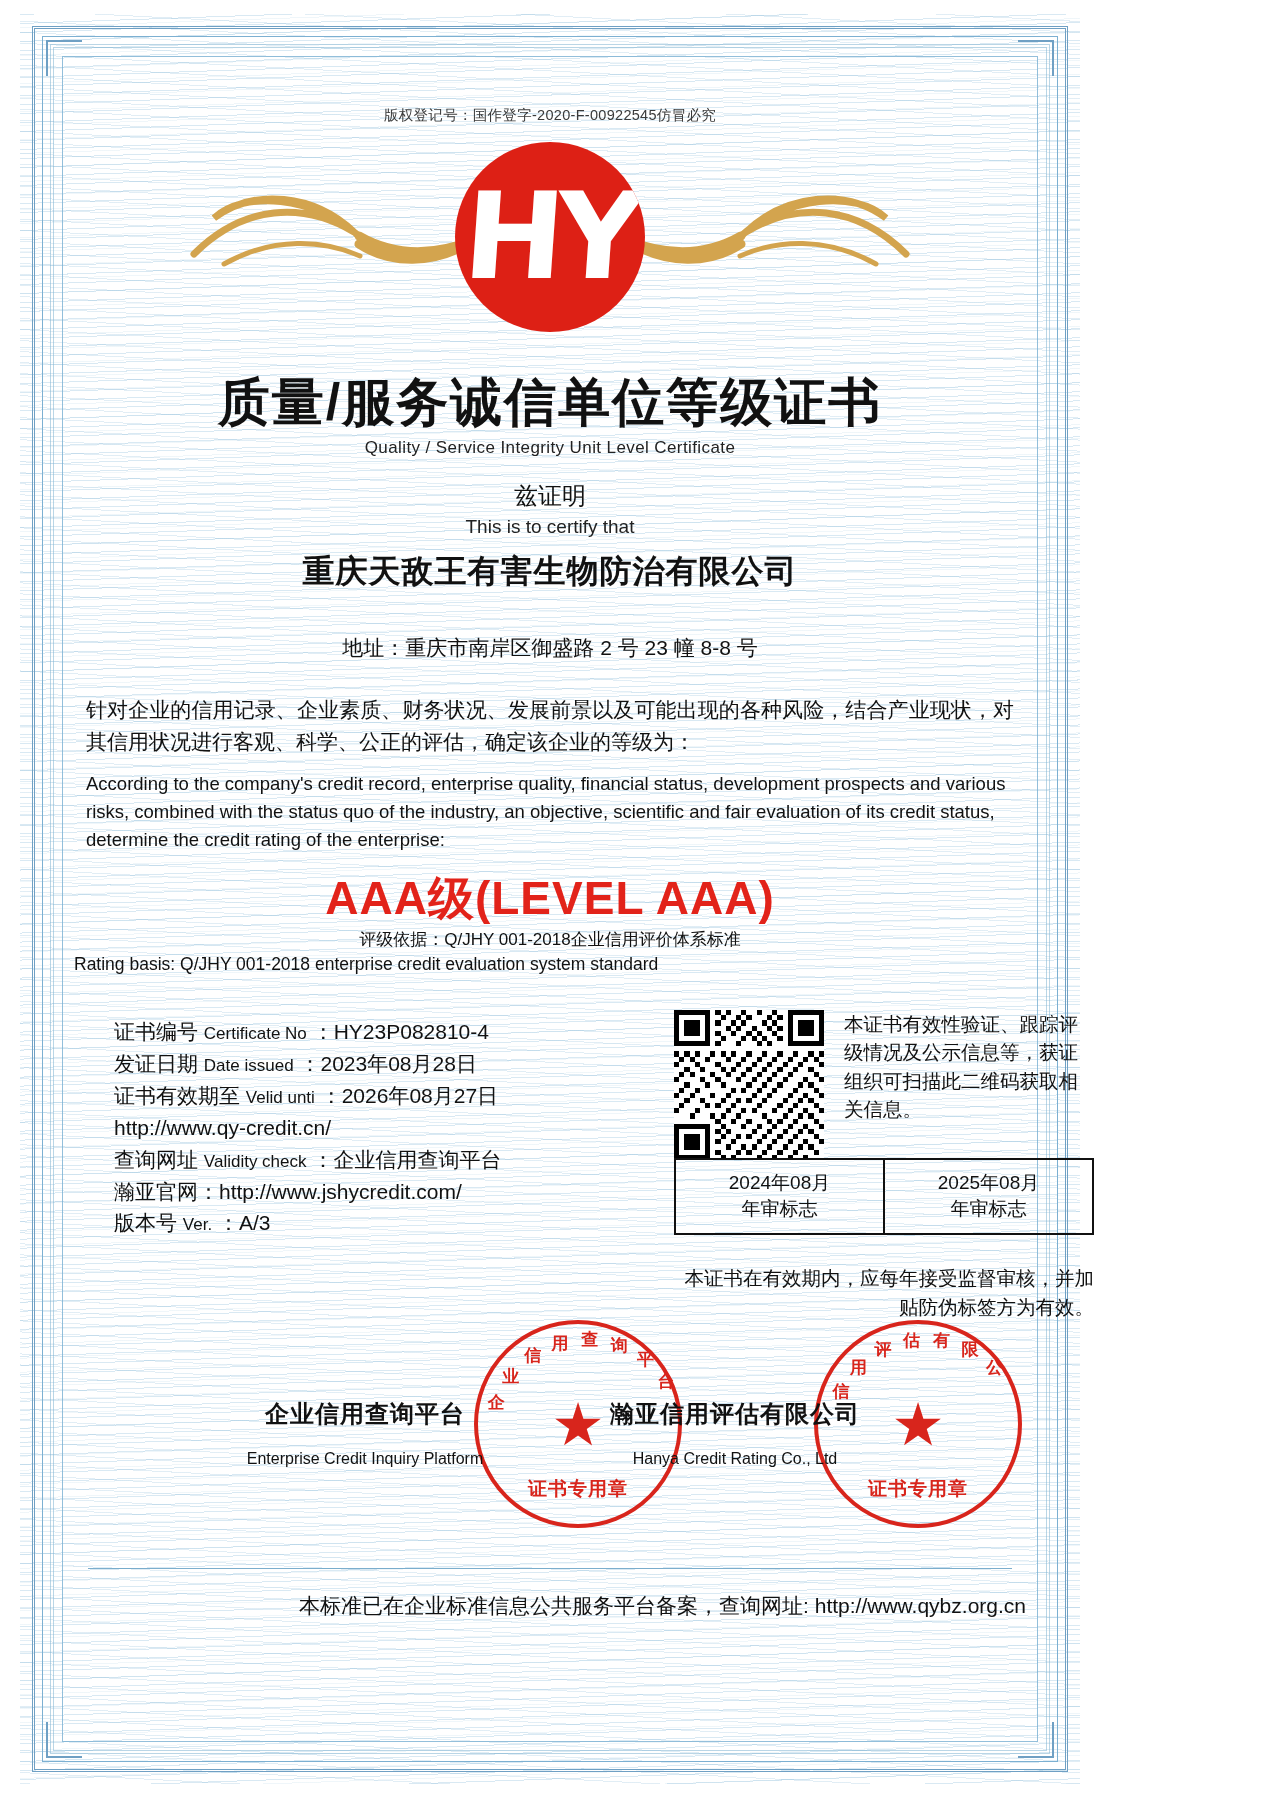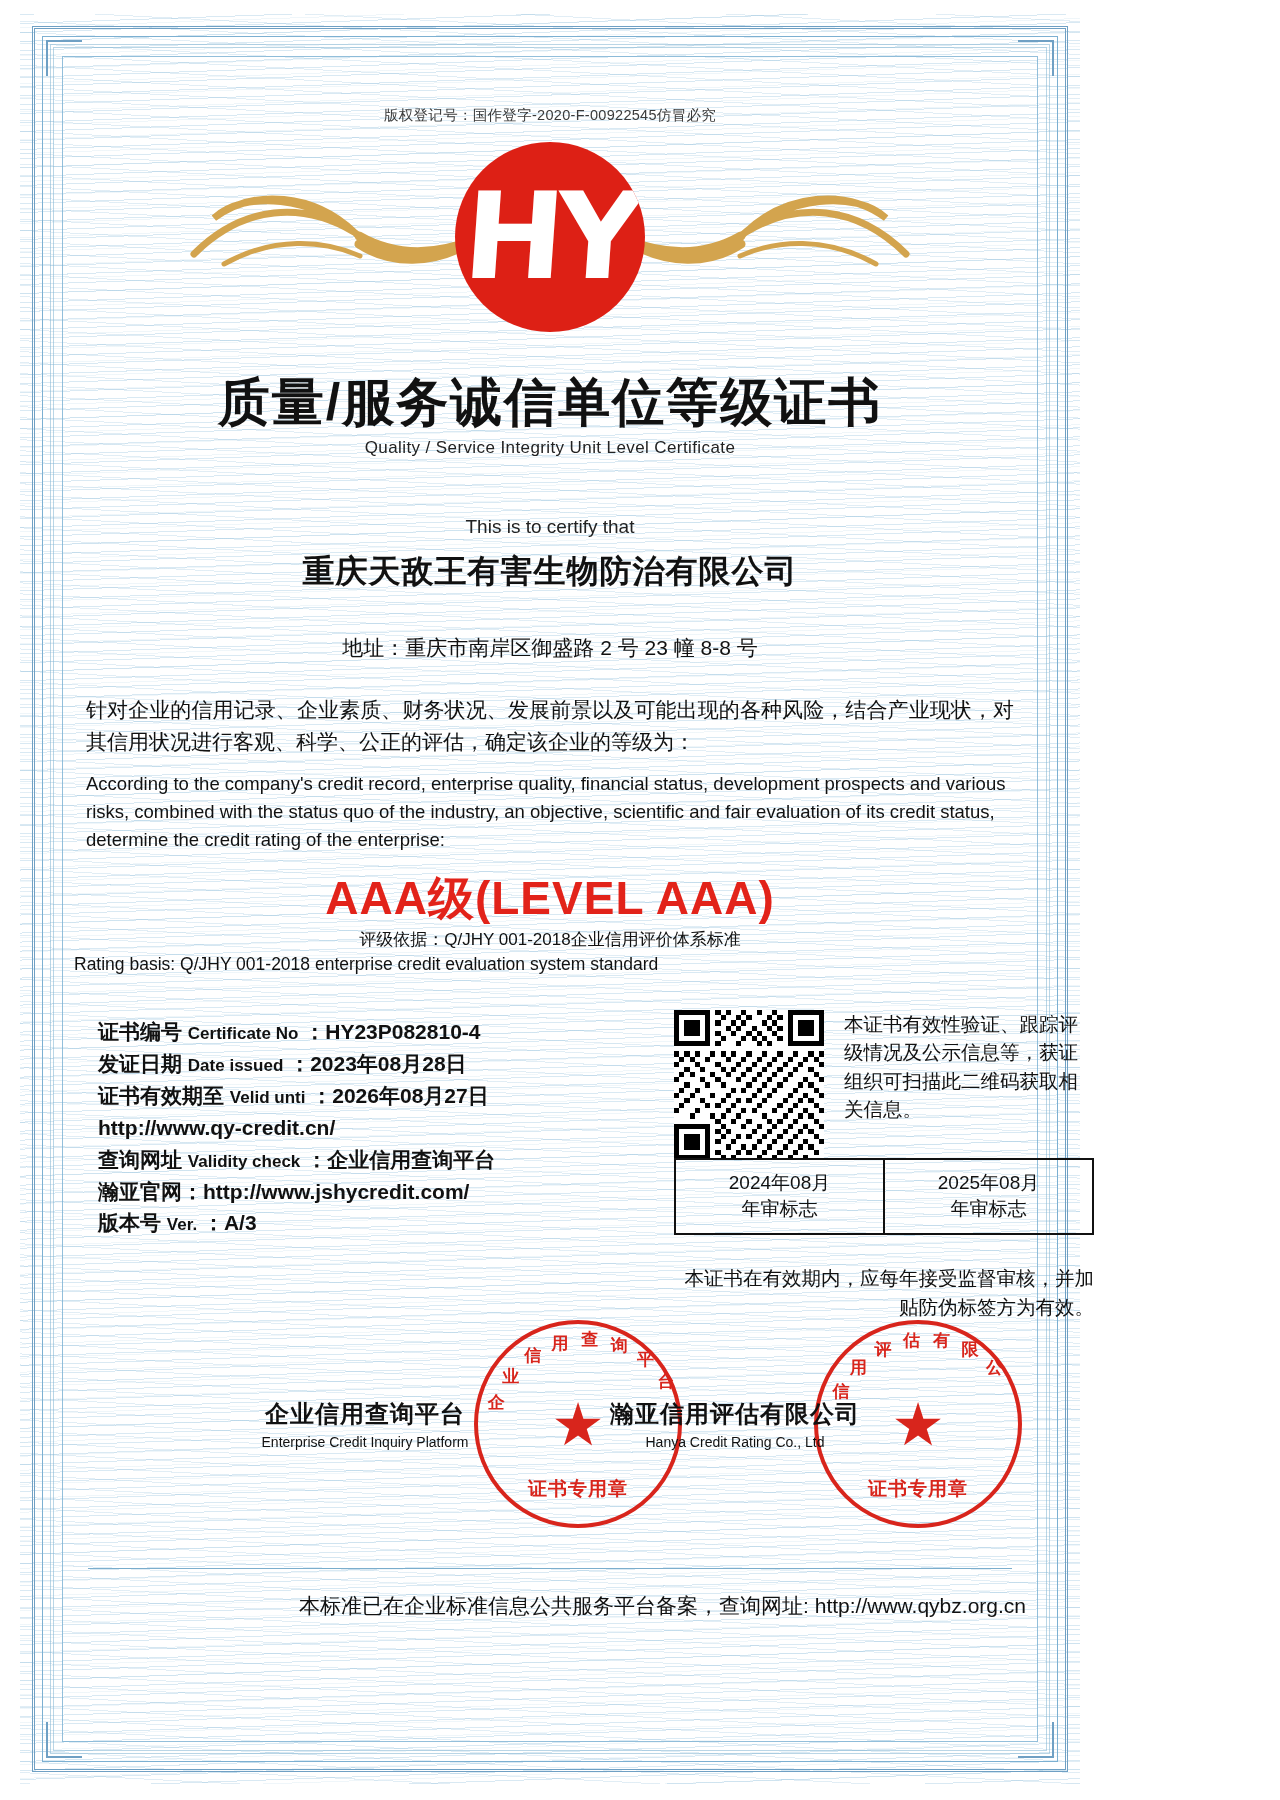--- a/index.html
+++ b/index.html
@@ -249,26 +249,25 @@
     top: 886px;
     width: 100%;
     font-size: 17.5px;
     color: #111;
   }
 
   
   .details {
     position: absolute;
     top: 948px;
-    left: 24px;
+    left: 40px;
     width: 560px;
     font-size: 21px;
     line-height: 1.52;
     color: #111;
-    font-weight: bold;
   }
   .details .row { white-space: nowrap; }
   .details .lbl-cn { font-size: 21px; }
   .details .lbl-en { font-size: 17px; }
 
   
   .qr-block {
     position: absolute;
     top: 942px;
     left: 600px;
@@ -378,23 +377,23 @@
     width: 330px;
     text-align: center;
   }
   .issuer-cn {
     font-size: 24px;
     font-weight: bold;
     color: #111;
     letter-spacing: 1px;
   }
   .issuer-en {
-    font-size: 14px;
-    color: #111;
-    margin-top: 4px;
+    font-size: 16px;
+    color: #111;
+    margin-top: 20px;
   }
 
   
   .footer-divider {
     position: absolute;
     left: 14px; right: 14px;
     top: 1500px;
     border-top: 1px solid rgba(110,165,200,0.9);
   }
   .footer-note {
@@ -436,20 +435,21 @@
         <path d="M40,80 C90,52 140,56 176,72" fill="none" stroke="#d3a44e" stroke-width="5" stroke-linecap="round"></path>
       </svg>
       <div class="logo-circle">
         <span class="logo-mark">HY</span>
       </div>
     </div>
 
     <div class="title-cn">质量/服务诚信单位等级证书</div>
     <div class="title-en">Quality / Service Integrity Unit Level Certificate</div>
 
+    <div class="certify-cn">兹证明</div>
     <div class="certify-en">This is to certify that</div>
 
     <div class="company-name">重庆天敌王有害生物防治有限公司</div>
     <div class="address">地址：重庆市南岸区御盛路 2 号 23 幢 8-8 号</div>
 
     <div class="body-cn">针对企业的信用记录、企业素质、财务状况、发展前景以及可能出现的各种风险，结合产业现状，对其信用状况进行客观、科学、公正的评估，确定该企业的等级为：</div>
     <div class="body-en">According to the company's credit record, enterprise quality, financial status, development prospects and various risks, combined with the status quo of the industry, an objective, scientific and fair evaluation of its credit status, determine the credit rating of the enterprise:</div>
 
     <div class="level">AAA级(LEVEL AAA)</div>
     <div class="rating-basis-cn">评级依据：Q/JHY 001-2018企业信用评价体系标准</div>

